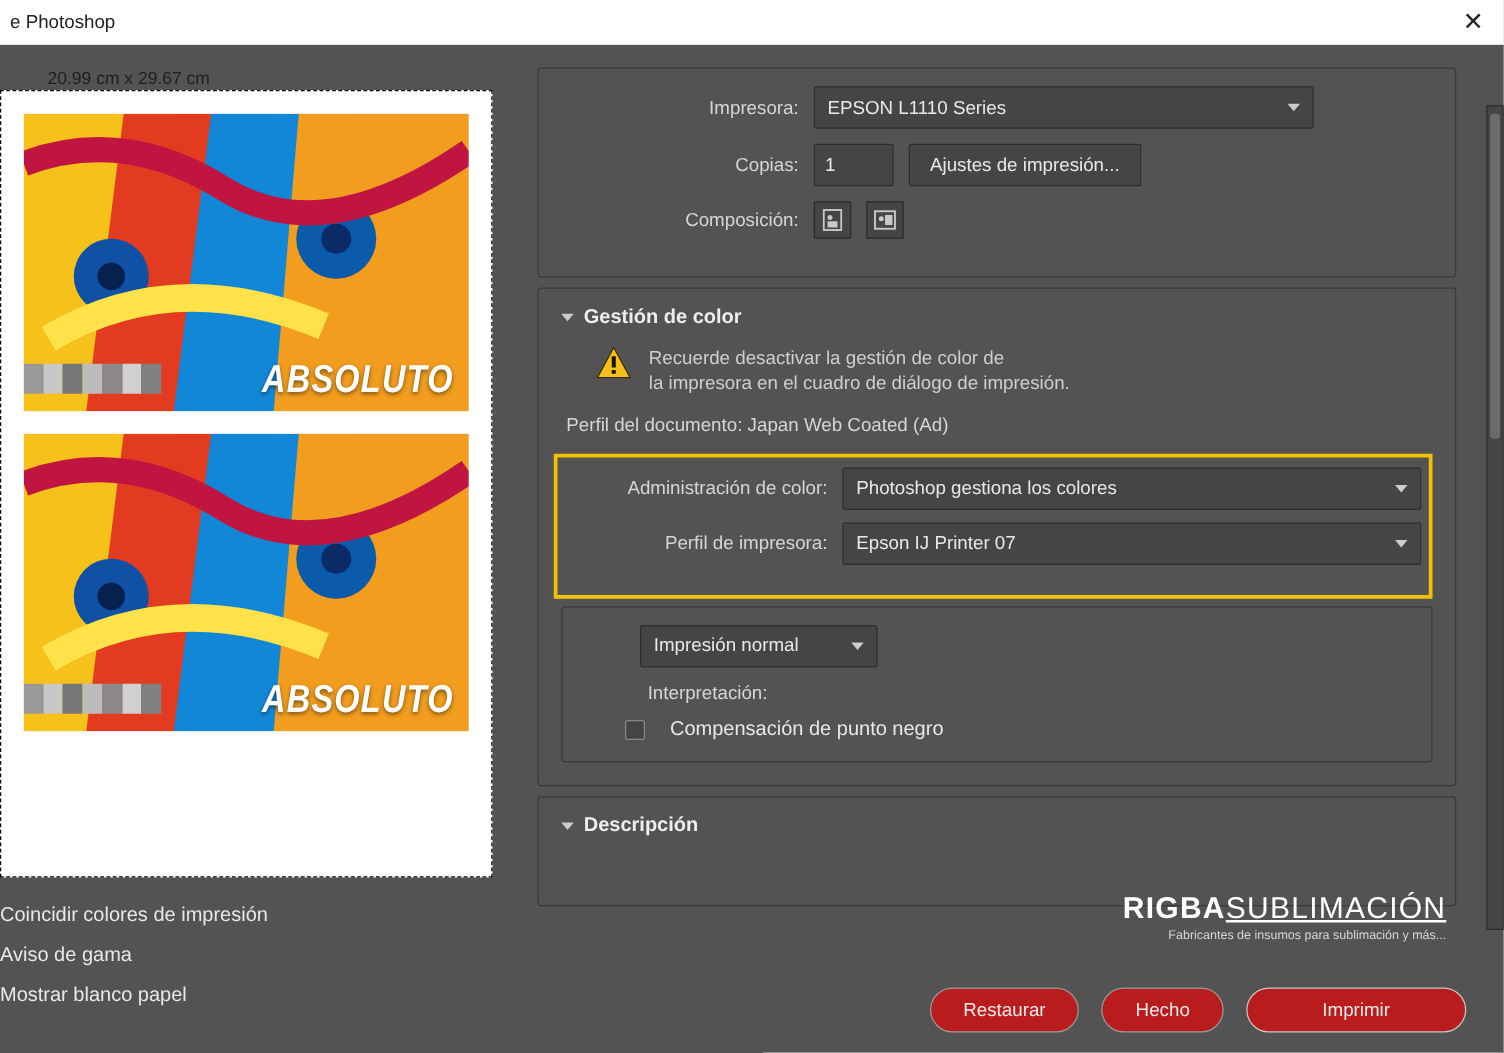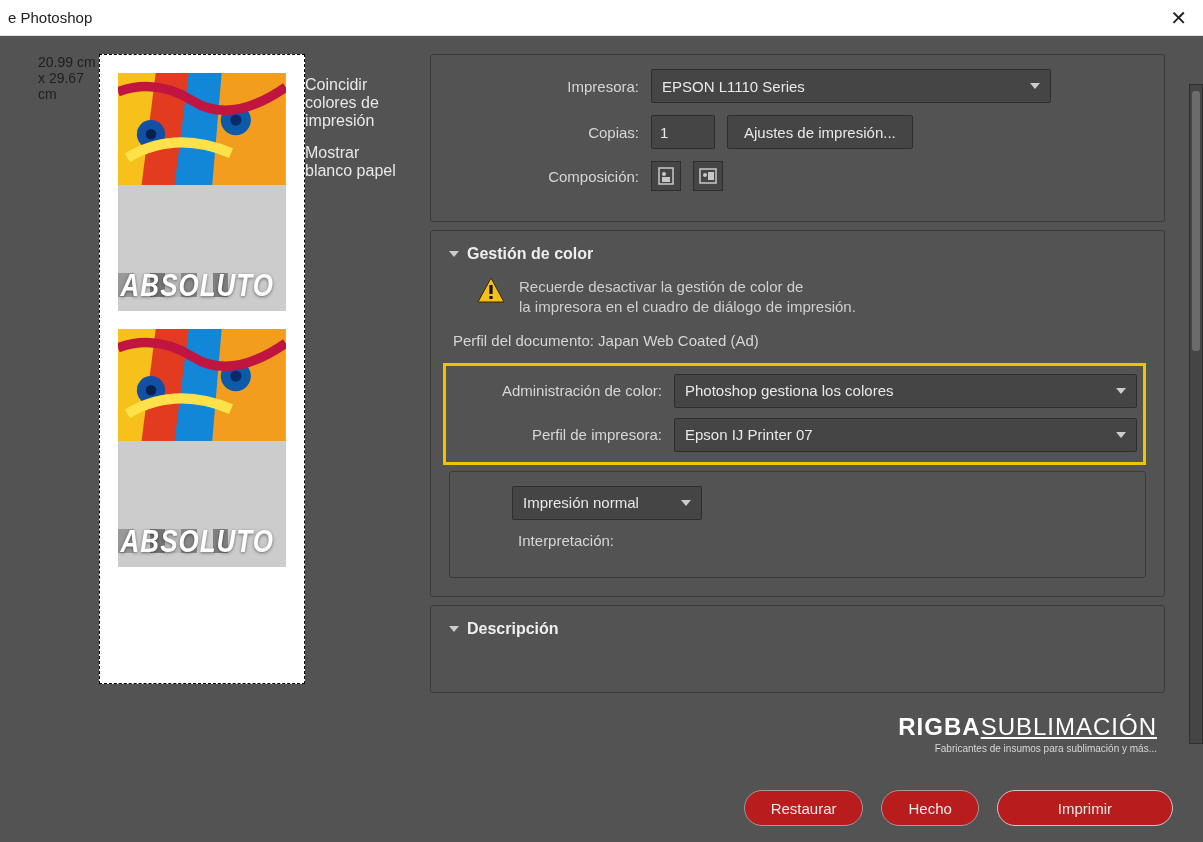--- a/index.html
+++ b/index.html
@@ -7,21 +7,21 @@
 
   
   .titlebar { height: 36px; background: #fff; display: flex; align-items: center; padding: 0 8px; justify-content: space-between; border-bottom: 1px solid #e5e5e5; }
   .titlebar-title { font-size: 15px; color: #222; }
   .close-x { font-size: 20px; color: #222; padding: 4px 8px; cursor: pointer; }
 
   
   .main { display: flex; height: 806px; background: #535353; }
 
   
-  .preview-col { width: 420px; padding: 18px 14px 10px 0; display: flex; flex-direction: row; }
+  .preview-col { width: 420px; padding: 18px 14px 10px 0; display: flex; flex-direction: column; }
   .dims-label { color: #1f1f1f; font-size: 14px; padding-left: 38px; margin-bottom: 2px; }
   .preview-frame { width: 394px; height: 630px; background: #fff; border: 1px dashed #000; padding: 18px; margin-left: 0; }
   .preview-inner { width: 100%; height: 100%; display: flex; flex-direction: column; gap: 18px; }
   .art { width: 100%; height: 238px; background: #ccc; position: relative; overflow: hidden; }
   .art svg { position: absolute; inset: 0; }
   .absoluto-text { position: absolute; right: 12px; bottom: 10px; color: #fff; font-weight: 800; font-size: 26px; letter-spacing: 1px; transform: scaleY(1.2); text-shadow: 0 1px 3px rgba(0,0,0,0.5); font-style: italic; }
   .pixel-strip { position: absolute; left: 0; bottom: 14px; width: 110px; height: 24px; display:flex; }
   .pixel-strip span{ flex:1; }
 
   .left-checks { margin-top: 22px; color: #e8e8e8; font-size: 16px; display: flex; flex-direction: column; gap: 14px; padding-left: 0; }
@@ -143,20 +143,21 @@
               <span style="background:#d0d0d0"></span>
               <span style="background:#808080"></span>
           </div>
           <div class="absoluto-text">ABSOLUTO</div>
         </div>
       </div>
     </div>
 
     <div class="left-checks">
       <div>Coincidir colores de impresión</div>
+      <div>Aviso de gama</div>
       <div>Mostrar blanco papel</div>
     </div>
   </div>
 
   <div class="settings-col">
     <div class="scrollbar-fake"></div>
 
     <div class="panel">
 
       <div class="row">
@@ -221,21 +222,21 @@
       </div>
 
       <div class="highlight-yellow hl-box1" style="margin-left:-6px; padding:8px 6px;">
         <div class="row" style="margin-bottom:10px;">
           <label class="lbl wide">Administración de color:</label>
           <div class="select" style="flex:1">
             <span>Photoshop gestiona los colores</span>
             <span class="caret"></span>
           </div>
         </div>
-        <div class="row" style="margin-bottom:2px;">
+        <div class="row" style="margin-bottom:16px;">
           <label class="lbl wide">Perfil de impresora:</label>
           <div class="select" style="flex:1">
             <span>Epson IJ Printer 07</span>
             <span class="caret"></span>
           </div>
         </div>
       </div>
 
       <div class="sub-group">
         <div class="row">
@@ -243,20 +244,24 @@
           <div class="select" style="width:190px">
             <span>Impresión normal</span>
             <span class="caret"></span>
           </div>
         </div>
 
         <div class="row">
           <label class="lbl" style="width:150px">Interpretación:</label>
         </div>
 
+        <div class="row" style="margin-bottom:0; margin-left:36px;">
+          <span class="chk"></span>
+          <span>Compensación de punto negro</span>
+        </div>
       </div>
     </div>
 
     <div class="panel" style="padding-bottom:40px;">
       <div class="panel-title collapsible">
         <span class="chev"></span>
         <span>Descripción</span>
       </div>
     </div>
 

